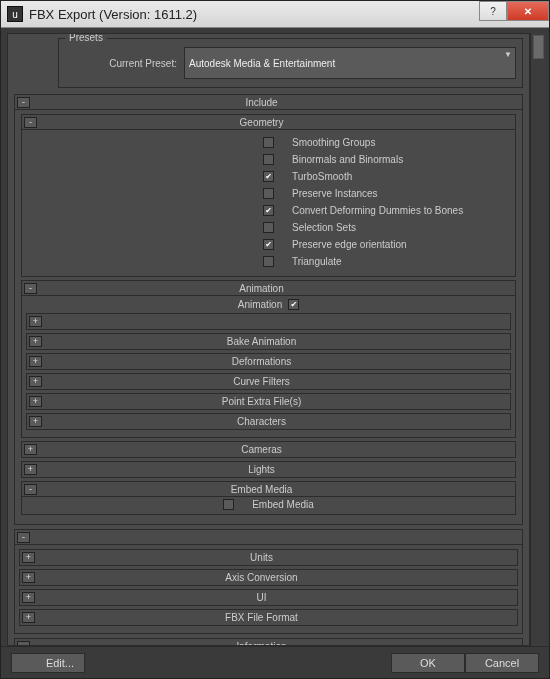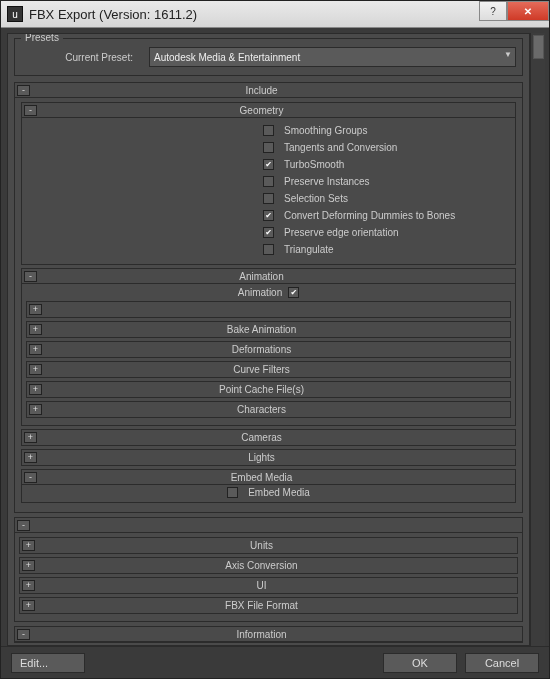--- a/index.html
+++ b/index.html
@@ -84,43 +84,44 @@
     top: 2px; left: 2px;
     width: 11px; height: 24px;
     background: #6a6a6a;
     border: 1px solid #555;
   }
   .fieldset {
     border: 1px solid #2b2b2b;
     padding: 6px 6px 8px 6px;
     margin-bottom: 6px;
     position: relative;
+    margin-left: 44px;
   }
   .fieldset > .legend {
     position: absolute;
     top: -7px; left: 6px;
     background: #4a4a4a;
     padding: 0 4px;
     font-size: 10px;
     color: #ccc;
   }
   .preset-row {
     display: flex;
     align-items: center;
-    gap: 16px;
+    gap: 7px;
     margin-top: 2px;
   }
   .preset-row .lbl { width: 112px; text-align: right; font-size: 10px; }
   .dropdown {
     flex: 1;
     height: 17px;
     background: #5a5a5a;
     border: 1px solid #2b2b2b;
     display: flex; align-items: center;
-    padding: 9px 4px;
+    padding: 15px 4px;
     font-size: 10px;
     position: relative;
     color: #eee;
   }
   .dropdown::after {
     content: "▼";
     position: absolute;
     right: 3px; top: 2px;
     font-size: 8px;
     color: #ccc;
@@ -156,21 +157,21 @@
     left: 0; right: 14px;
     text-align: center;
     pointer-events: none;
   }
   .panel-body { padding: 4px 6px 6px 6px; }
   .geom-body { padding: 4px 6px 6px 6px; }
   .check-list { margin-left: 235px; }
   .check-row {
     display: flex;
     align-items: center;
-    gap: 10px;
+    gap: 18px;
     height: 17px;
     font-size: 10px;
   }
   .check-row.center { justify-content: center; margin-left: 0; }
   .cbox {
     width: 11px; height: 11px;
     border: 1px solid #222;
     background: #5a5a5a;
     display: flex; align-items: center; justify-content: center;
     font-size: 8px;
@@ -187,32 +188,32 @@
   .subpanels { padding: 0 4px 4px 4px; }
   .bottom-bar {
     height: 32px;
     background: #3a3a3a;
     border-top: 1px solid #2b2b2b;
     display: flex;
     align-items: center;
     justify-content: space-between;
     padding: 0 10px;
   }
-  .bottom-bar .right { display: flex; gap: 8px; }
+  .bottom-bar .right { display: flex; gap: 0; }
   .bottom-btn {
     height: 20px;
     min-width: 74px;
     padding: 0 10px;
     background: #5a5a5a;
     border: 1px solid #2b2b2b;
     display: flex; align-items: center; justify-content: center;
     font-size: 11px;
     color: #ddd;
   }
-  .edit-btn { text-align: left; justify-content: flex-start; padding-left: 8px; }
+  .edit-btn { text-align: left; justify-content: flex-end; padding-left: 8px; }
 </style>
 </head>
 <body>
 
 <div class="window">
 
   <div class="titlebar">
     <div class="icon">u</div>
     <span>FBX Export (Version: 1611.2)</span>
     <div class="win-controls">
@@ -247,37 +248,37 @@
               <span class="panel-title">Geometry</span>
             </div>
             <div class="geom-body">
               <div class="check-list">
                 <div class="check-row">
                     <span class="cbox"></span>
                     <span>Smoothing Groups</span>
                   </div>
                 <div class="check-row">
                     <span class="cbox"></span>
-                    <span>Tangents and Conversion</span>
+                    <span>Binormals and Binormals</span>
                   </div>
                 <div class="check-row">
                     <span class="cbox checked"></span>
                     <span>TurboSmooth</span>
                   </div>
                 <div class="check-row">
                     <span class="cbox"></span>
                     <span>Preserve Instances</span>
                   </div>
                 <div class="check-row">
+                    <span class="cbox checked"></span>
+                    <span>Convert Deforming Dummies to Bones</span>
+                  </div>
+                <div class="check-row">
                     <span class="cbox"></span>
                     <span>Selection Sets</span>
-                  </div>
-                <div class="check-row">
-                    <span class="cbox checked"></span>
-                    <span>Convert Deforming Dummies to Bones</span>
                   </div>
                 <div class="check-row">
                     <span class="cbox checked"></span>
                     <span>Preserve edge orientation</span>
                   </div>
                 <div class="check-row">
                     <span class="cbox"></span>
                     <span>Triangulate</span>
                   </div>
               </div>
@@ -313,21 +314,21 @@
                 </div>
               <div class="panel sub">
                   <div class="panel-header collapsed-only">
                     <div class="toggle">+</div>
                     <span class="panel-title">Curve Filters</span>
                   </div>
                 </div>
               <div class="panel sub">
                   <div class="panel-header collapsed-only">
                     <div class="toggle">+</div>
-                    <span class="panel-title">Point Cache File(s)</span>
+                    <span class="panel-title">Point Extra File(s)</span>
                   </div>
                 </div>
               <div class="panel sub">
                   <div class="panel-header collapsed-only">
                     <div class="toggle">+</div>
                     <span class="panel-title">Characters</span>
                   </div>
                 </div>
             </div>
           </div>

